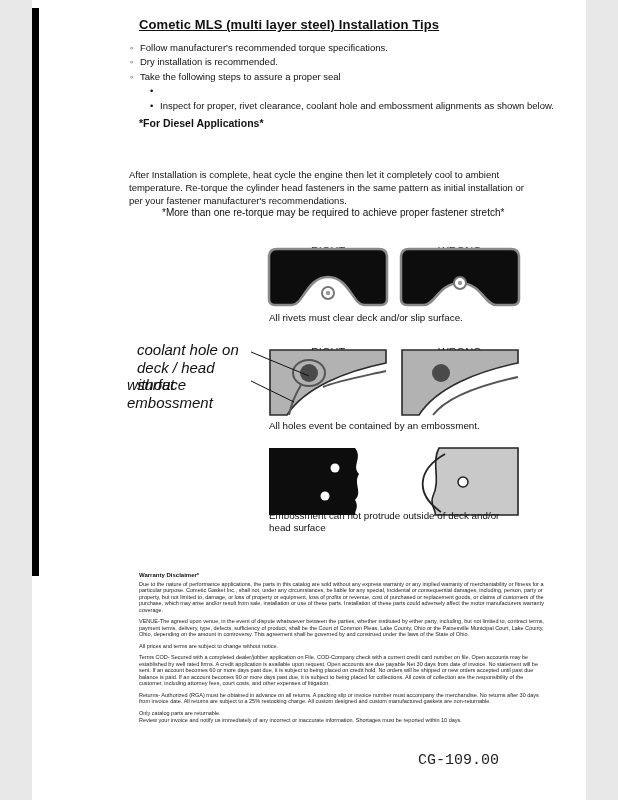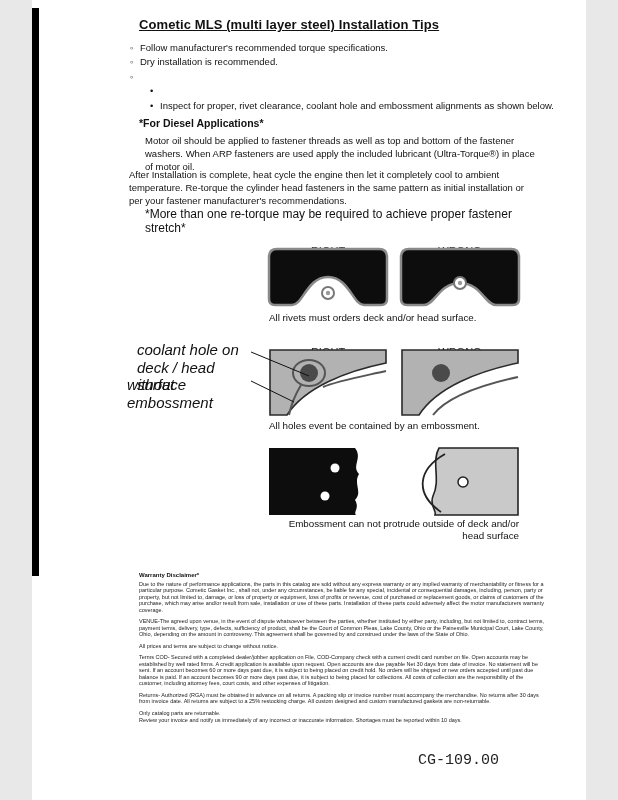--- a/index.html
+++ b/index.html
@@ -39,21 +39,21 @@
   .bullet-row.sub { padding-left: 20px; }
   .bullet-marker { width: 10px; flex: 0 0 10px; font-size: 9.5px; }
   .diesel-heading {
     position: absolute;
     left: 107px; top: 117px;
     font-size: 10.5px;
     font-weight: bold;
   }
   .diesel-p1 { position: absolute; left: 113px; top: 134px; width: 397px; font-size: 9.5px; line-height: 1.38; }
   .diesel-p2 { position: absolute; left: 97px; top: 168px; width: 397px; font-size: 9.5px; line-height: 1.38; }
-  .diesel-note { position: absolute; left: 113px; top: 207px; width: 397px; font-size: 12px; }
+  .diesel-note { position: absolute; left: 130px; top: 207px; width: 397px; font-size: 10px; }
 
   .diagrams { position: absolute; left: 0; top: 230px; width: 618px; height: 345px; }
   .dg-label {
     position: absolute;
     width: 122px;
     text-align: center;
     font-size: 11px;
     color: #222;
     margin-top: 15px;
   }
@@ -88,32 +88,32 @@
     <div class="bullet-row">
       <span class="bullet-marker">◦</span>
       <span>Follow manufacturer's recommended torque specifications.</span>
     </div>
     <div class="bullet-row">
       <span class="bullet-marker">◦</span>
       <span>Dry installation is recommended.</span>
     </div>
     <div class="bullet-row">
       <span class="bullet-marker">◦</span>
+      <span>Take the following steps to assure a proper seal</span>
     </div>
     <div class="bullet-row sub">
       <span class="bullet-marker">•</span>
     </div>
     <div class="bullet-row sub">
       <span class="bullet-marker">•</span>
       <span>Inspect for proper, rivet clearance, coolant hole and embossment alignments as shown below.</span>
     </div>
   </div>
 
   <div class="diesel-heading">*For Diesel Applications*</div>
-  <div class="diesel-p1">Motor oil should be applied to fastener threads as well as top and bottom of the fastener washers. When ARP fasteners are used apply the included lubricant (Ultra-Torque®) in place of motor oil.</div>
   <div class="diesel-p2">After Installation is complete, heat cycle the engine then let it completely cool to ambient temperature. Re-torque the cylinder head fasteners in the same pattern as initial installation or per your fastener manufacturer's recommendations.</div>
   <div class="diesel-note">*More than one re-torque may be required to achieve proper fastener stretch*</div>
 
   <div class="diagrams">
 
     <div class="dg-label" style="left:235px; top:0;">RIGHT</div>
     <div class="dg-label" style="left:367px; top:0;">WRONG</div>
 
     <div class="panel" style="left:235px; top:17px;">
       <svg width="122" height="62" viewBox="0 0 122 62">
@@ -122,21 +122,21 @@
         <circle cx="61" cy="46" r="2.2" fill="#9a9a9a"></circle>
       </svg>
     </div>
     <div class="panel" style="left:367px; top:17px;">
       <svg width="122" height="62" viewBox="0 0 122 62">
         <path d="M10,2 H112 Q120,2 120,10 V52 Q120,58 114,58 H97 C86,58 82,36 61,36 C40,36 36,58 25,58 H8 Q2,58 2,52 V10 Q2,2 10,2 Z" fill="#0d0d0d" stroke="#8a8a8a" stroke-width="2.5"></path>
         <circle cx="61" cy="36" r="6" fill="#ffffff" stroke="#777" stroke-width="2"></circle>
         <circle cx="61" cy="36" r="2.2" fill="#9a9a9a"></circle>
       </svg>
     </div>
-    <div class="dg-caption" style="left:237px; top:82px;">All rivets must orders deck and/or head surface.</div>
+    <div class="dg-caption" style="left:237px; top:82px;">All rivets must clear deck and/or slip surface.</div>
 
     <div class="dg-label" style="left:235px; top:101px;">RIGHT</div>
     <div class="dg-label" style="left:367px; top:101px;">WRONG</div>
 
     <div class="callout" style="left:105px; top:111px; width:112px;">coolant hole on deck / head surface</div>
     <div class="callout" style="left:95px; top:146px; width:122px;">without embossment</div>
 
     <div class="panel" style="left:235px; top:117px;">
       <svg width="122" height="71" viewBox="0 0 122 71">
         <path d="M3,3 H119 V16 C80,24 38,40 20,68 H3 Z" fill="#b2b2b2" stroke="#2a2a2a" stroke-width="1.6"></path>
@@ -165,21 +165,21 @@
         <circle cx="58" cy="50" r="4.5" fill="#ffffff"></circle>
       </svg>
     </div>
     <div class="panel" style="left:367px; top:216px;">
       <svg width="122" height="71" viewBox="0 0 122 71">
         <path d="M119,2 H40 C32,16 42,34 34,50 C30,60 38,64 36,69 H119 Z" fill="#c9c9c9" stroke="#222" stroke-width="1.6"></path>
         <path d="M46,8 C 18,24 16,48 42,66" fill="none" stroke="#222" stroke-width="1.8"></path>
         <circle cx="64" cy="36" r="5" fill="#ffffff" stroke="#222" stroke-width="1.5"></circle>
       </svg>
     </div>
-    <div class="dg-caption" style="left:237px; top:288px; width:250px; line-height:1.25;text-align:right;">Embossment can not protrude outside of deck and/or head surface</div>
+    <div class="dg-caption" style="left:237px; top:280px; width:250px; line-height:1.25;">Embossment can not protrude outside of deck and/or head surface</div>
 
     <svg class="connector-overlay" width="618" height="345" viewBox="0 0 618 345">
       <line x1="219" y1="122" x2="277" y2="146" stroke="#111" stroke-width="1"></line>
       <line x1="219" y1="151" x2="262" y2="172" stroke="#111" stroke-width="1"></line>
     </svg>
   </div>
 
   <div class="warranty">
     <div class="warranty-heading">Warranty Disclaimer*</div>
     <p>Due to the nature of performance applications, the parts in this catalog are sold without any express warranty or any implied warranty of merchantability or fitness for a particular purpose.  Cometic Gasket Inc., shall not, under any circumstances, be liable for any special, incidental or consequential damages, including, person, party or property, but not limited to, damage, or loss of property or equipment, loss of profits or revenue, cost of purchased or replacement goods, or claims of customers of the purchase, which may arise and/or result from sale, installation or use of these parts.  Installation of these parts could adversely affect the motor manufacturers warranty coverage.</p>

